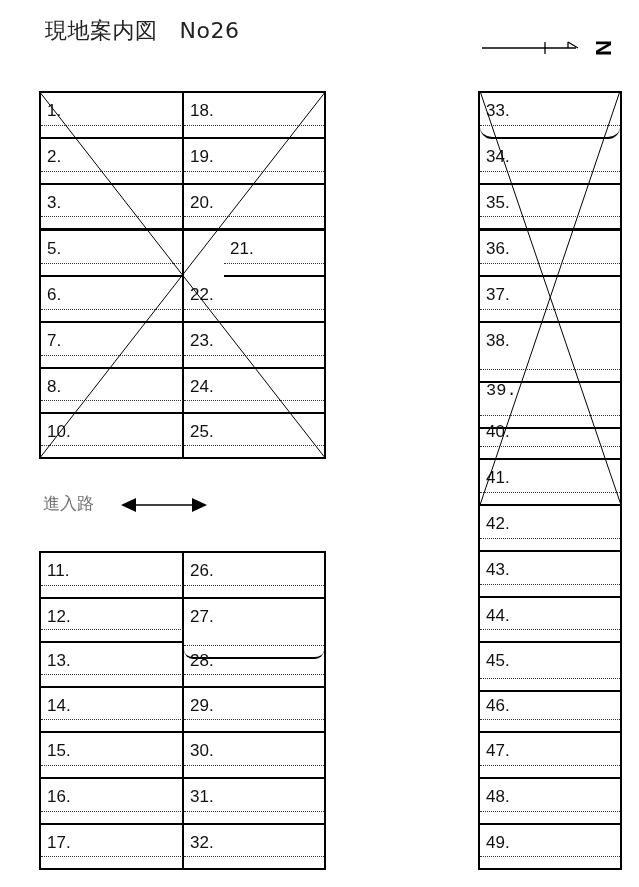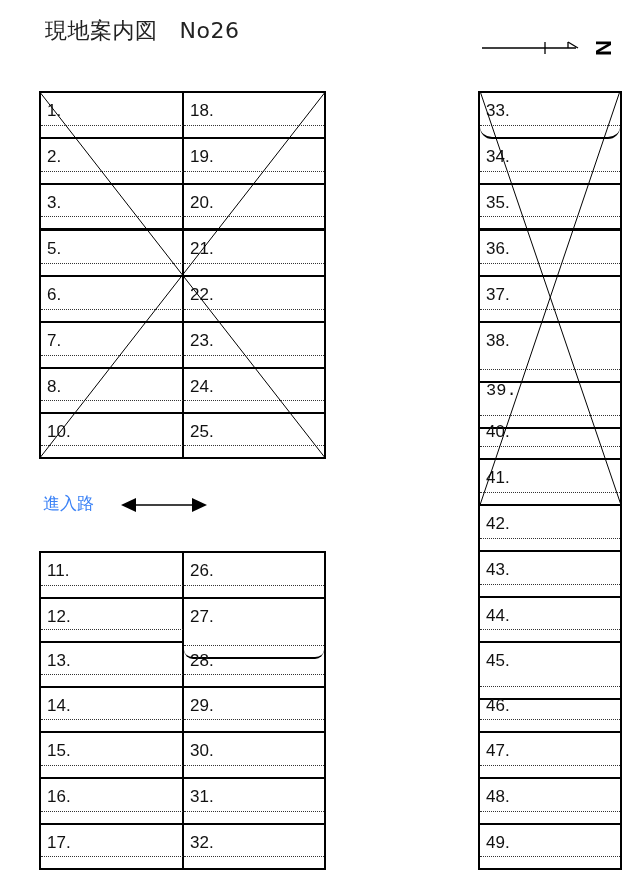--- a/index.html
+++ b/index.html
@@ -9,21 +9,21 @@
   .title .no { margin-left:22px; }
   .north { position:absolute; left:482px; top:36px; width:140px; height:24px; }
   .grid { position:absolute; border:2px solid #000; box-sizing:border-box; }
   .col { position:absolute; top:0; bottom:0; }
   .cell { position:absolute; left:0; right:0; box-sizing:border-box; border-bottom:2px solid #000; }
   .cell:last-child { border-bottom:none; }
   .cell .lbl { position:absolute; left:6px; top:8px; font-size:17px; color:#111; }
   .cell .dots { position:absolute; left:0; right:0; bottom:11px; border-bottom:1px dotted #333; }
   .vline { position:absolute; top:0; bottom:0; width:2px; background:#000; }
   svg.x { position:absolute; pointer-events:none; }
-  .entry { position:absolute; left:43px; top:492px; font-size:17px; font-family:"DejaVu Sans", sans-serif; color:#3b82f6; }
+  .entry { position:absolute; left:43px; top:492px; font-size:17px; font-family:"DejaVu Sans", sans-serif; color:#737373; }
   .arrow2 { position:absolute; left:121px; top:496px; width:86px; height:18px; }
 </style>
 </head>
 <body>
 
 <div class="title">
   <span>現地案内図</span><span class="no">No26</span>
 </div>
 
 <svg class="north" viewBox="0 0 140 24">
@@ -76,21 +76,21 @@
         <div class="dots"></div>
       </div>
     <div class="cell" style="top:46px;height:46px;">
         <span class="lbl">19.</span>
         <div class="dots"></div>
       </div>
     <div class="cell" style="top:92px;height:46px;border-bottom-width:3px;">
         <span class="lbl">20.</span>
         <div class="dots"></div>
       </div>
-    <div class="cell" style="top:138px;height:46px;">
+    <div class="cell" style="top:138px;height:46px;margin-left:40px;">
         <span class="lbl">21.</span>
         <div class="dots"></div>
       </div>
     <div class="cell" style="top:184px;height:46px;">
         <span class="lbl">22.</span>
         <div class="dots"></div>
       </div>
     <div class="cell" style="top:230px;height:46px;">
         <span class="lbl">23.</span>
         <div class="dots"></div>
@@ -224,21 +224,21 @@
         <div class="dots"></div>
       </div>
     <div class="cell" style="top:459px;height:46px;">
         <span class="lbl">43.</span>
         <div class="dots"></div>
       </div>
     <div class="cell" style="top:505px;height:45px;">
         <span class="lbl">44.</span>
         <div class="dots"></div>
       </div>
-    <div class="cell" style="top:550px;height:57px;">
+    <div class="cell" style="top:550px;height:49px;">
         <span class="lbl">45.</span>
         <div class="dots"></div>
       </div>
     <div class="cell" style="top:595px;height:45px;">
         <span class="lbl">46.</span>
         <div class="dots"></div>
       </div>
     <div class="cell" style="top:640px;height:46px;">
         <span class="lbl">47.</span>
         <div class="dots"></div>

